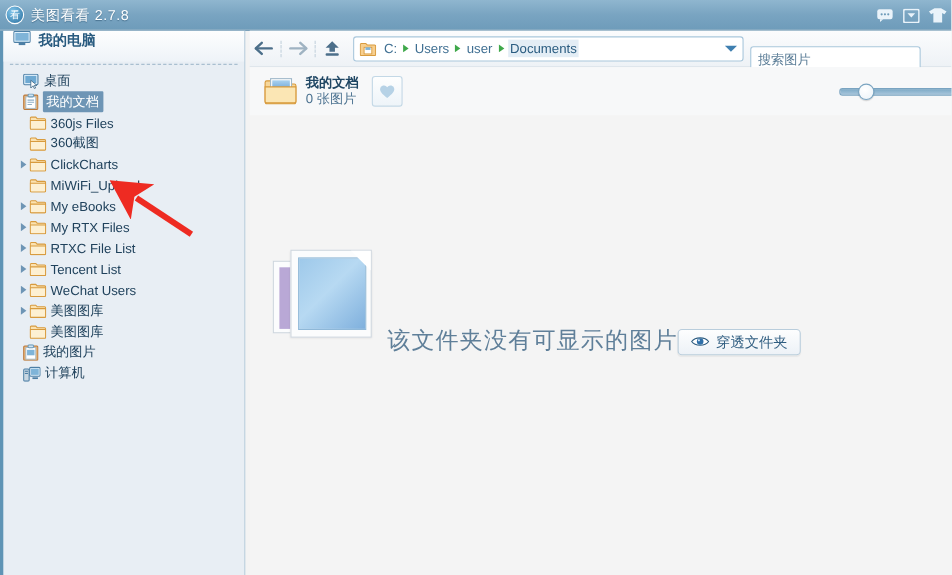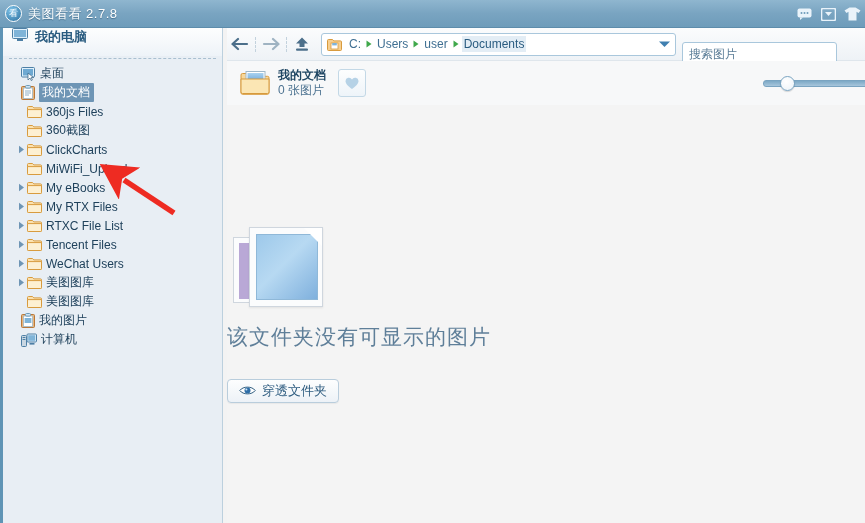--- a/index.html
+++ b/index.html
@@ -150,22 +150,22 @@
     background: radial-gradient(circle at 40% 35%, #ffffff, #eaf2f8);
     border: 1px solid #7aa4c1; box-shadow: 0 1px 1px rgba(0,0,0,.15);
   }
 
   
   .content {
     position: relative; width: 638px; height: 418px;
     background: #f4f4f4;
   }
   .empty {
-    position: absolute; left: 0; right: 0; top: 118px;
-    display: flex; flex-direction: column; align-items: flex-start;
+    position: absolute; left: 15px; right: 0; top: 118px;
+    display: flex; flex-direction: row; align-items: flex-end;
   }
   .empty-icon { position: relative; width: 110px; height: 88px; margin-bottom: 12px; }
   .sheet {
     position: absolute; border: 1px solid #cfd6de; background: #fbfcfd;
   }
   .sheet.back1 { left: 6px; top: 14px; width: 62px; height: 66px; }
   .sheet.back1 .strip { position:absolute; left:5px; top:5px; width:10px; height:56px; background:#b9a8d6; }
   .sheet.front {
     left: 22px; top: 4px; width: 74px; height: 80px;
     box-shadow: 0 1px 2px rgba(0,0,0,.08);
@@ -356,21 +356,21 @@
             <svg width="7" height="9" viewBox="0 0 7 9">
               <path d="M1 0.8 L6 4.5 L1 8.2 Z" fill="#6e95b5"></path>
             </svg>
           </span>
           <span class="nicon">
             <svg width="15" height="13" viewBox="0 0 15 13">
               <path d="M0.5 2.5 a1 1 0 0 1 1-1 h4 l1.3 1.4 h6.7 a1 1 0 0 1 1 1 v7.6 a1 1 0 0 1 -1 1 h-12 a1 1 0 0 1 -1 -1 z" fill="#fbe2b0" stroke="#d89b3e"></path>
               <path d="M0.5 4.6 h14 v6.9 a1 1 0 0 1 -1 1 h-12 a1 1 0 0 1 -1 -1 z" fill="#fdf0d2" stroke="#d89b3e"></path>
             </svg>
           </span>
-          <span class="ntext">Tencent Files</span>
+          <span class="ntext">Tencent List</span>
         </div>
         <div class="node depth1">
           <span class="twisty">
             <svg width="7" height="9" viewBox="0 0 7 9">
               <path d="M1 0.8 L6 4.5 L1 8.2 Z" fill="#6e95b5"></path>
             </svg>
           </span>
           <span class="nicon">
             <svg width="15" height="13" viewBox="0 0 15 13">
               <path d="M0.5 2.5 a1 1 0 0 1 1-1 h4 l1.3 1.4 h6.7 a1 1 0 0 1 1 1 v7.6 a1 1 0 0 1 -1 1 h-12 a1 1 0 0 1 -1 -1 z" fill="#fbe2b0" stroke="#d89b3e"></path>

